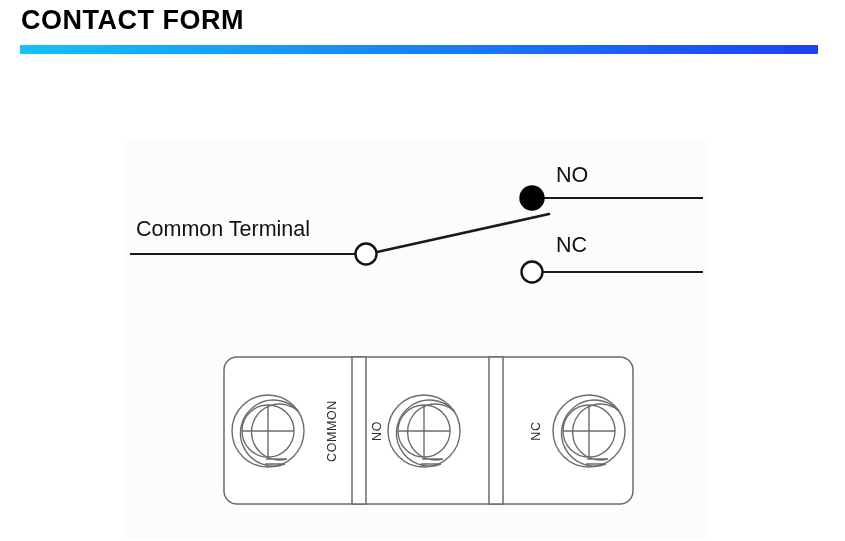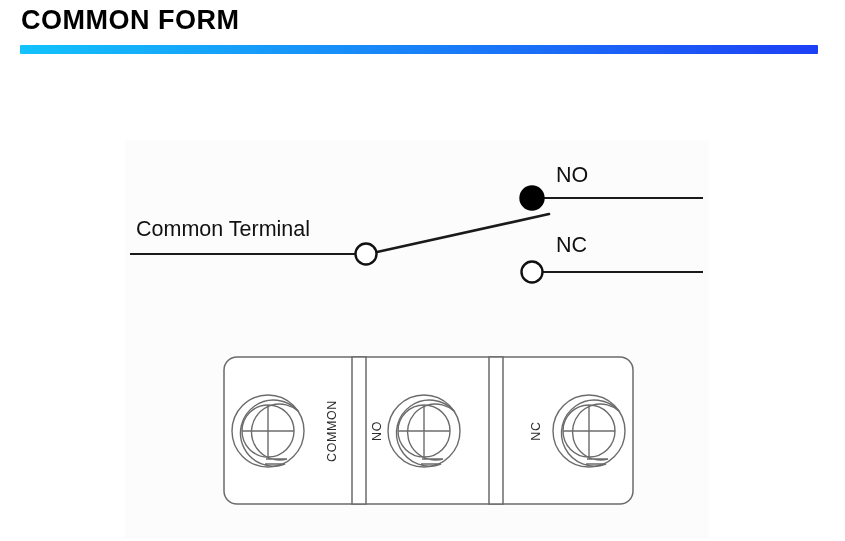--- a/index.html
+++ b/index.html
@@ -115,21 +115,21 @@
   .block-label {
     font-family: "Liberation Sans", sans-serif;
     font-size: 12.5px;
     letter-spacing: 0.6px;
     fill: #2b2b2b;
   }
 </style>
 </head>
 <body>
 
-<div id="slide-title">COMMON FORM</div>
+<div id="slide-title">CONTACT FORM</div>
 
 <div id="title-rule" style="background: linear-gradient(to right, #13C2FB 0%, #1E40F5 100%);"></div>
 
 <div id="diagram-canvas">
   <svg id="diagram-svg" width="845" height="481" viewBox="0 0 845 481" xmlns="http://www.w3.org/2000/svg">
 
     <rect class="panel-bg" x="125" y="80" width="584" height="398"></rect>
 
     <line class="wire" x1="130" y1="194" x2="366" y2="194"></line>
 

